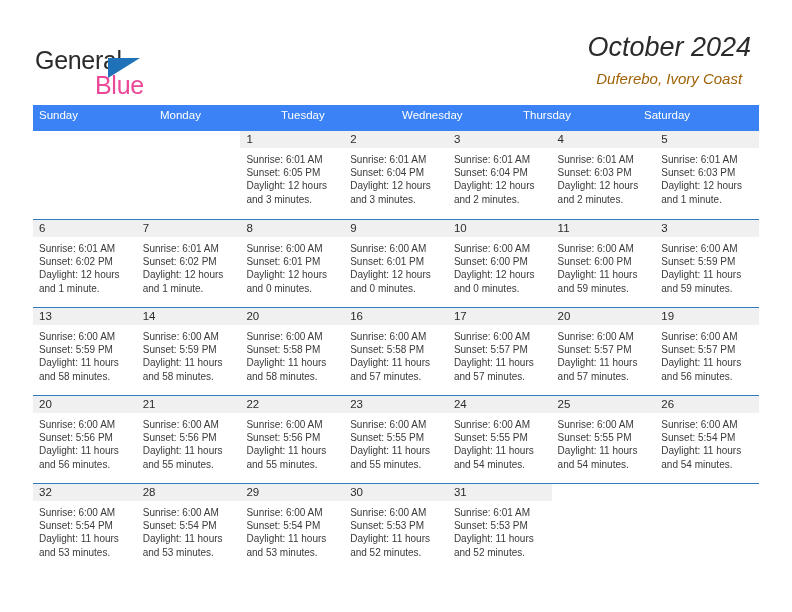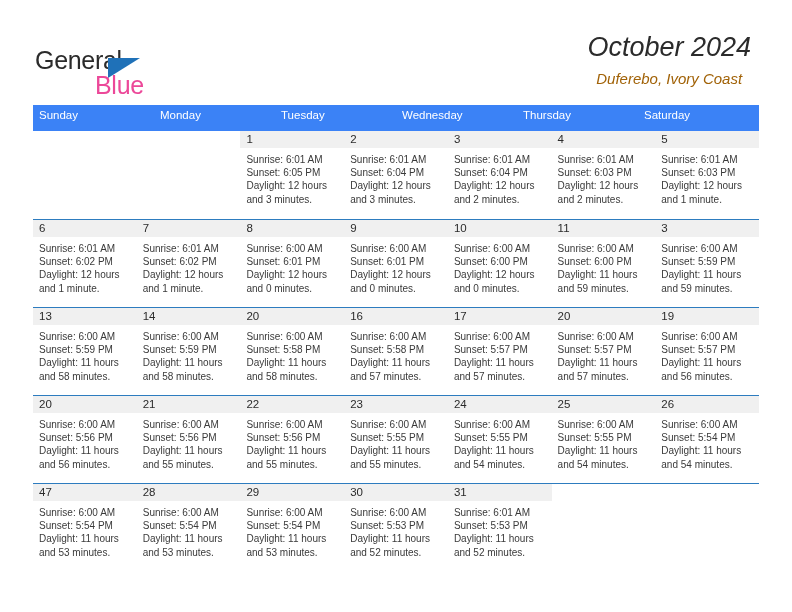--- a/index.html
+++ b/index.html
@@ -451,21 +451,21 @@
               <div class="day-line">Sunrise: 6:00 AM</div>
               <div class="day-line">Sunset: 5:54 PM</div>
               <div class="day-line">Daylight: 11 hours</div>
               <div class="day-line">and 54 minutes.</div>
             </div>
           </div>
         </div>
         <div class="week">
           <div class="day">
             <div class="day-band"></div>
-            <div class="day-num">47</div>
+            <div class="day-num">32</div>
             <div class="day-lines">
               <div class="day-line">Sunrise: 6:00 AM</div>
               <div class="day-line">Sunset: 5:54 PM</div>
               <div class="day-line">Daylight: 11 hours</div>
               <div class="day-line">and 53 minutes.</div>
             </div>
           </div>
           <div class="day">
             <div class="day-band"></div>
             <div class="day-num">28</div>

